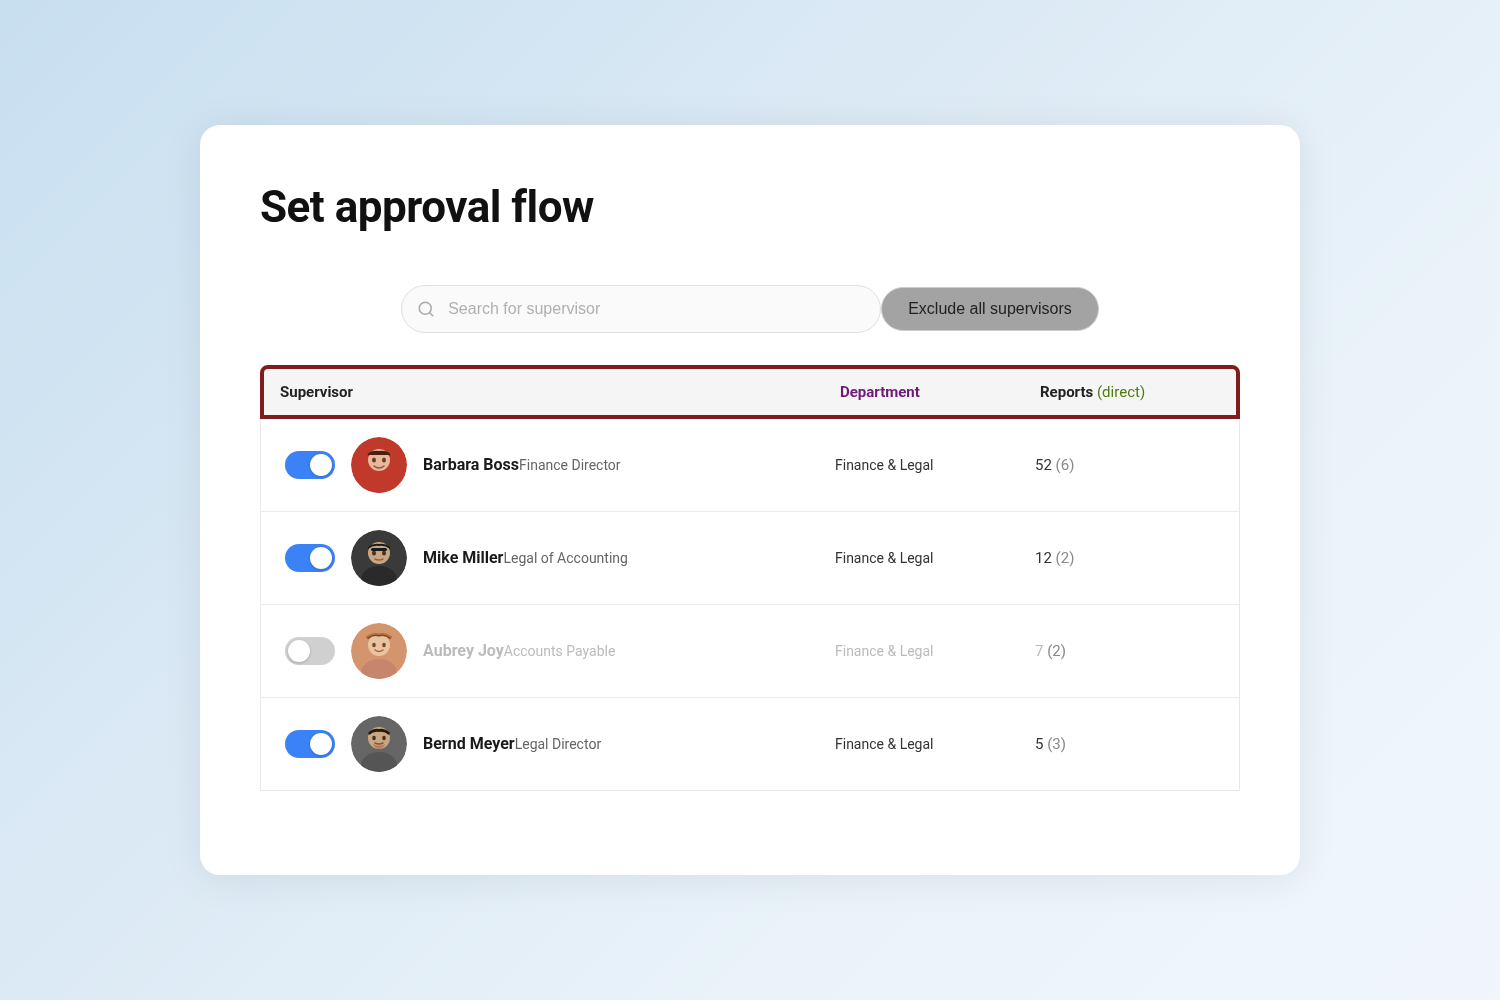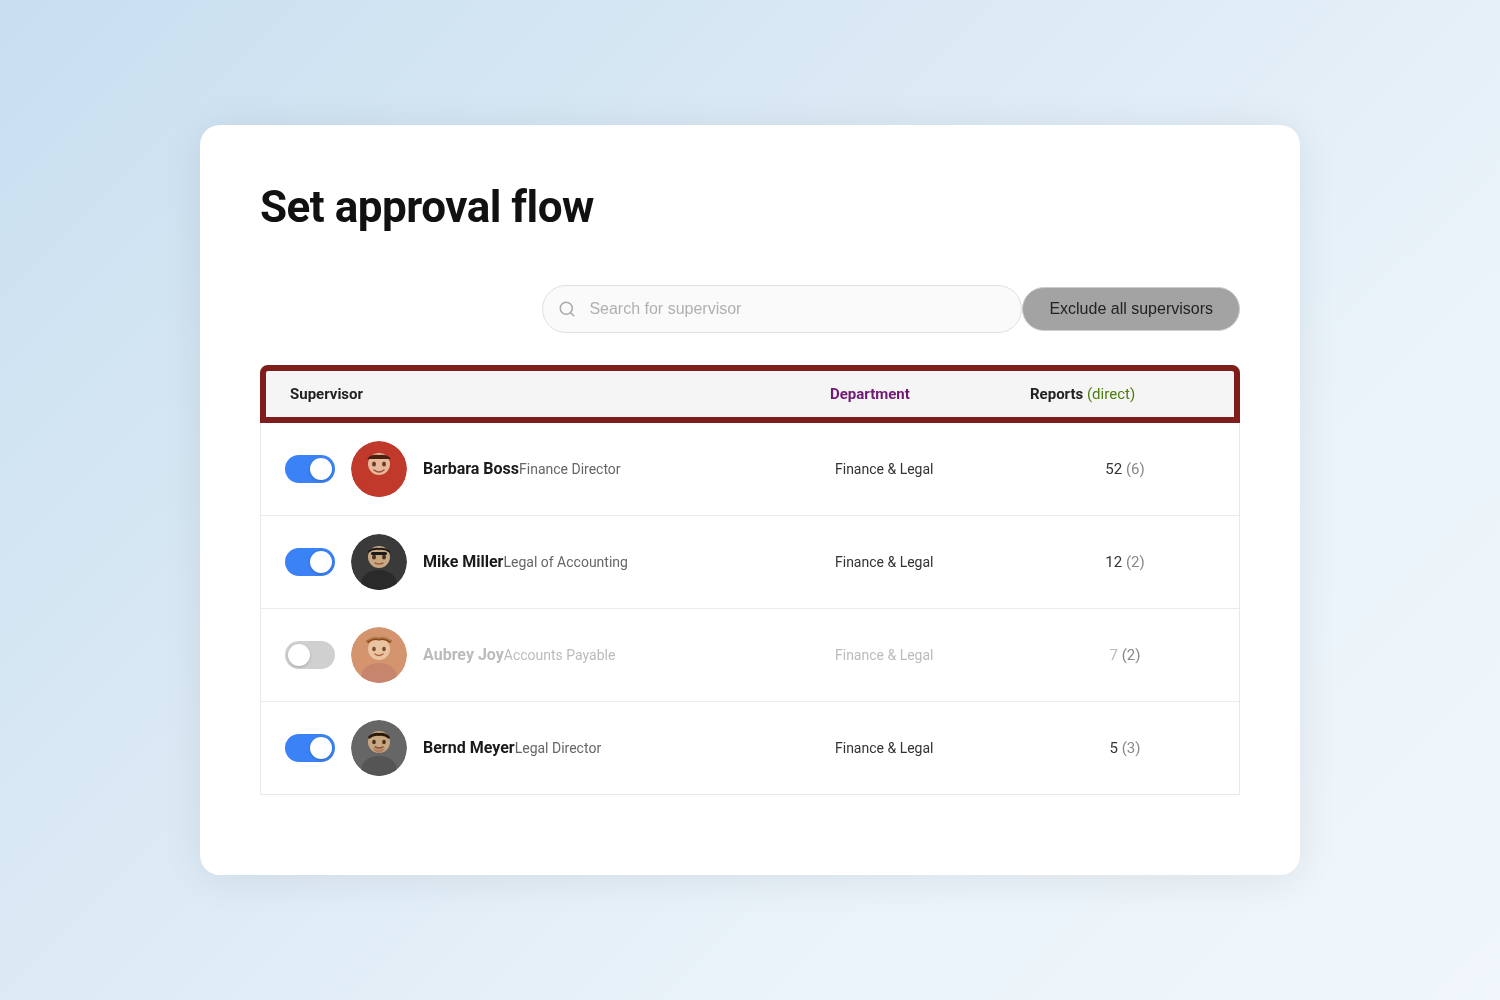--- a/index.html
+++ b/index.html
@@ -31,21 +31,21 @@
       font-size: 44px;
       font-weight: 700;
       color: #111;
       margin-bottom: 52px;
       letter-spacing: -0.5px;
     }
 
     .toolbar {
       display: flex;
       align-items: center;
-      justify-content: flex-end;
+      justify-content: center;
       margin-bottom: 32px;
     }
 
     .search-wrapper {
       position: relative;
       width: 480px;
     }
 
     .search-icon-wrap {
       position: absolute;
@@ -81,23 +81,23 @@
       font-weight: 500;
       color: #222;
       cursor: pointer;
       white-space: nowrap;
     }
 
     .table-header {
       background: #f5f5f5;
       display: grid;
       grid-template-columns: 1fr 200px 180px;
-      padding: 14px 24px;
+      padding: 14px 16px;
       border-radius: 8px 8px 0 0;
-      border: 6px solid #7f1d1d;
+      border: 4px solid #7f1d1d;
     }
 
     .col-supervisor {
       font-size: 15px;
       font-weight: 700;
       color: #222;
     }
 
     .col-department {
       font-size: 15px;
@@ -220,21 +220,20 @@
     }
 
     .dept-cell {
       font-size: 14px;
       color: #333;
     }
 
     .reports-cell {
       font-size: 15px;
       color: #333;
-      text-align: center;
     }
 
     .reports-direct-count {
       color: #888;
       font-weight: 400;
     }
   </style>
 </head>
 <body>
 

